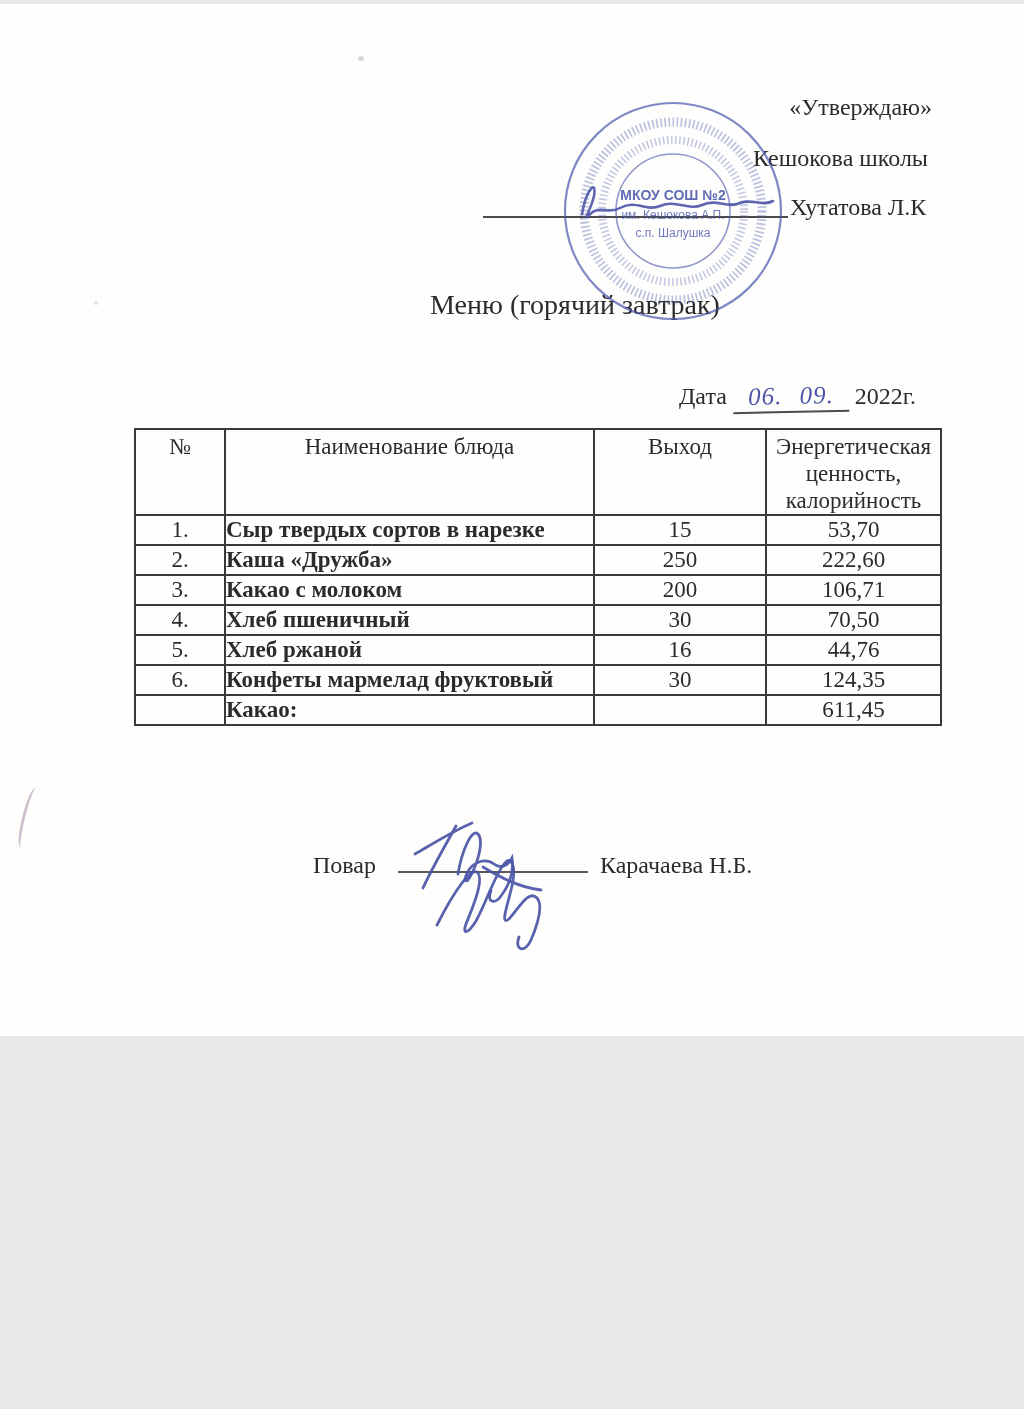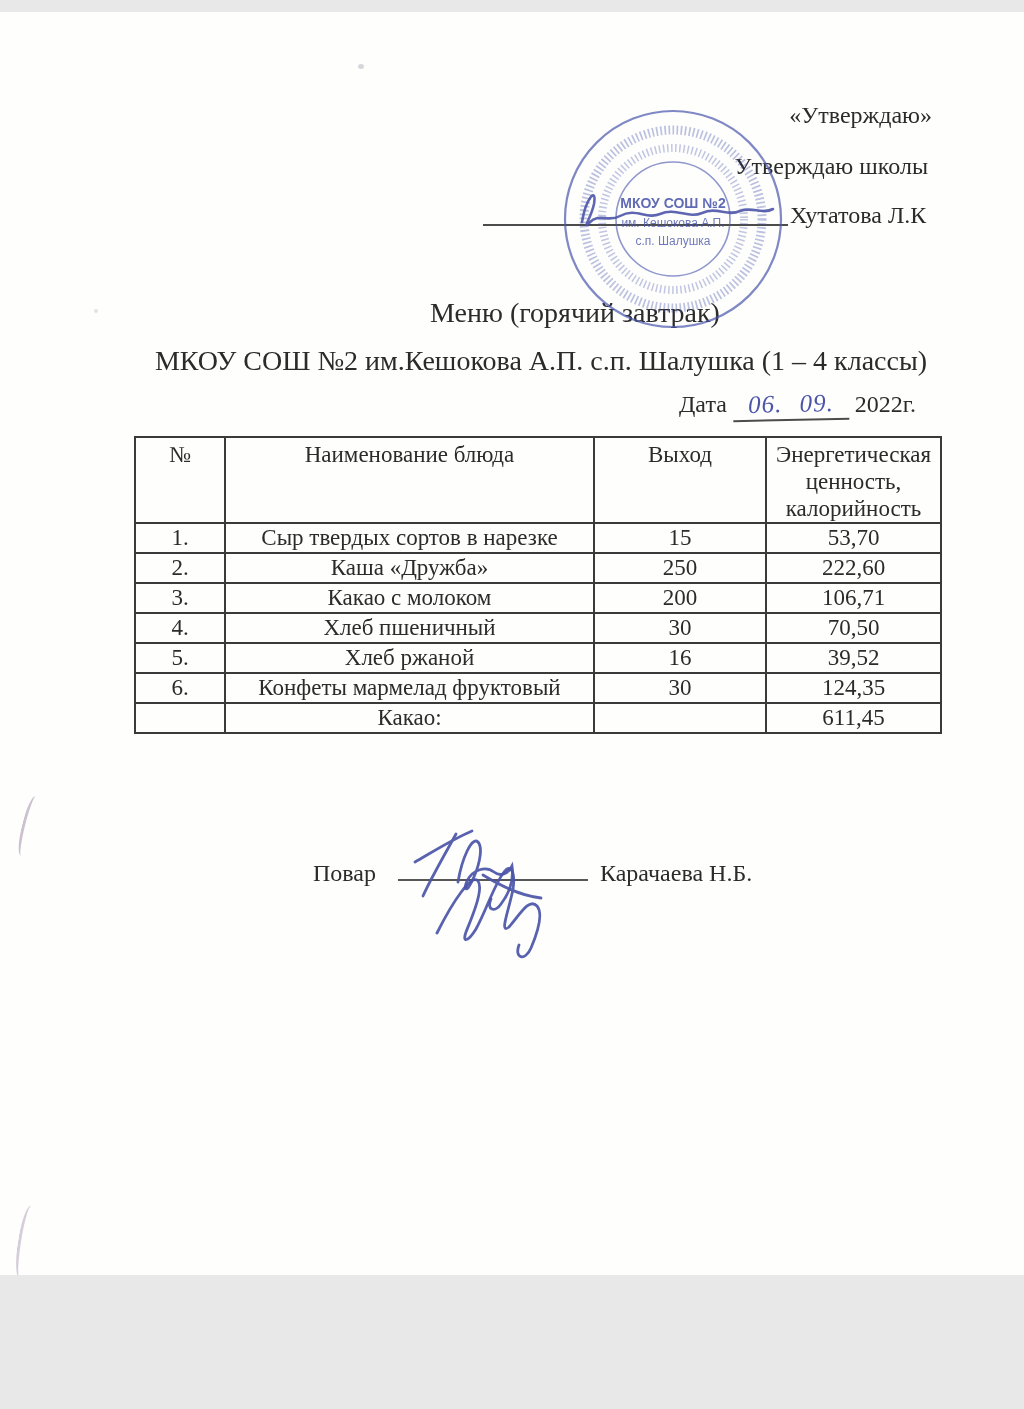--- a/index.html
+++ b/index.html
@@ -1,19 +1,19 @@
 <!DOCTYPE html>
 <html><head>
 <meta charset="utf-8">
 <style>
   html,body{margin:0;padding:0;background:#e8e8e8;}
   .page{
     position:relative;
-    width:1024px;height:1263px;
-    margin:12px auto;
+    width:1024px;height:1032px;
+    margin:4px auto;
     background:#fefefdFF;
     background:#fefefd;
     font-family:"Liberation Serif", serif;
     color:#2b2b2b;
     overflow:hidden;
   }
   .abs{position:absolute;}
   .t24{font-size:24px;line-height:30px;}
   .t25{font-size:28px;line-height:31px;}
 
@@ -50,21 +50,21 @@
   table.menu th,table.menu td{
     border:2px solid #3a3a3a;
     padding:0;overflow:hidden;white-space:nowrap;
   }
   table.menu th{
     font-weight:normal;vertical-align:top;text-align:center;
     padding-top:3px;height:78px;white-space:normal;line-height:27px;
   }
   table.menu td{height:28px;line-height:28px;}
   td.c-num,td.c-out,td.c-energy{text-align:center;}
-  td.c-dish{text-align:center;padding-left:10px;}
+  td.c-dish{text-align:left;padding-left:10px;font-weight:bold;}
 
   
   .sig-row{white-space:nowrap;}
   .sig-row-1{top:843px;left:313px;}
   .sig-row-2{top:891px;left:305px;}
   .sig-underline{display:inline-block;border-bottom:2px solid #585858;height:24px;vertical-align:baseline;}
   .u1{width:190px;margin-left:22px;margin-right:12px;}
   .u2{width:145px;margin-left:16px;margin-right:8px;}
   .hand-sig{z-index:4;}
   .sig-povar{top:810px;left:398px;width:215px;height:95px;}
@@ -77,21 +77,21 @@
   .a3{top:1338px;left:28px;width:9px;height:56px;border-left:3px solid rgba(120,95,140,.34);transform:rotate(4deg);}
   .a4{top:52px;left:358px;width:6px;height:5px;background:rgba(150,140,155,.35);}
   .a5{top:297px;left:94px;width:4px;height:4px;background:rgba(150,140,155,.25);}
 </style>
 </head>
 <body>
 
 <div class="page">
 
   <div class="abs t24 approval-quote">«Утверждаю»</div>
-  <div class="abs t24 approval-role">Утверждаю школы</div>
+  <div class="abs t24 approval-role">Кешокова школы</div>
   <div class="abs approval-underline"></div>
   <div class="abs t24 approval-name">Хутатова Л.К</div>
 
   <svg class="abs stamp" viewBox="0 0 226 226" xmlns="http://www.w3.org/2000/svg">
     <g fill="none" stroke="#4a57ac">
       <circle cx="113" cy="113" r="108" stroke-width="2.2" opacity="0.8"></circle>
       <circle cx="113" cy="113" r="89" stroke-width="9" stroke-dasharray="1.7 2.4" opacity="0.42"></circle>
       <circle cx="113" cy="113" r="71" stroke-width="8" stroke-dasharray="1.5 2.6" opacity="0.38"></circle>
       <circle cx="113" cy="113" r="57" stroke-width="1.6" opacity="0.7"></circle>
     </g>
@@ -100,21 +100,20 @@
       <text x="113" y="121" font-size="12" opacity="0.9">им. Кешокова А.П.</text>
       <text x="113" y="139" font-size="12" opacity="0.9">с.п. Шалушка</text>
     </g>
   </svg>
 
   <svg class="abs director-sig" viewBox="0 0 220 72" xmlns="http://www.w3.org/2000/svg">
     <path d="M12,46 C16,22 27,10 24,28 C21,42 12,54 19,47 C30,36 38,47 50,40 C66,31 76,44 90,38 C106,31 118,43 132,37 C147,30 157,41 170,35 C182,30 192,39 203,33" fill="none" stroke="#4c55a8" stroke-width="2.6" stroke-linecap="round" opacity="0.9"></path>
   </svg>
 
   <div class="abs t25 doc-title">Меню (горячий завтрак)</div>
-  <div class="abs t25 doc-subtitle">МКОУ СОШ №2 им.Кешокова А.П. с.п. Шалушка (1 – 4 классы)</div>
 
   <div class="abs t24 date-row">
     <span>Дата</span>
     <span class="date-handwritten">06.  09.</span>
     <span>2022г.</span>
   </div>
 
   <table class="menu">
     <colgroup>
         <col style="width:90px">
@@ -152,21 +151,21 @@
       <tr>
         <td class="c-num">4.</td>
         <td class="c-dish">Хлеб пшеничный</td>
         <td class="c-out">30</td>
         <td class="c-energy">70,50</td>
       </tr>
       <tr>
         <td class="c-num">5.</td>
         <td class="c-dish">Хлеб ржаной</td>
         <td class="c-out">16</td>
-        <td class="c-energy">39,52</td>
+        <td class="c-energy">44,76</td>
       </tr>
       <tr>
         <td class="c-num">6.</td>
         <td class="c-dish">Конфеты мармелад фруктовый</td>
         <td class="c-out">30</td>
         <td class="c-energy">124,35</td>
       </tr>
       <tr>
         <td class="c-num"></td>
         <td class="c-dish">Какао:</td>

